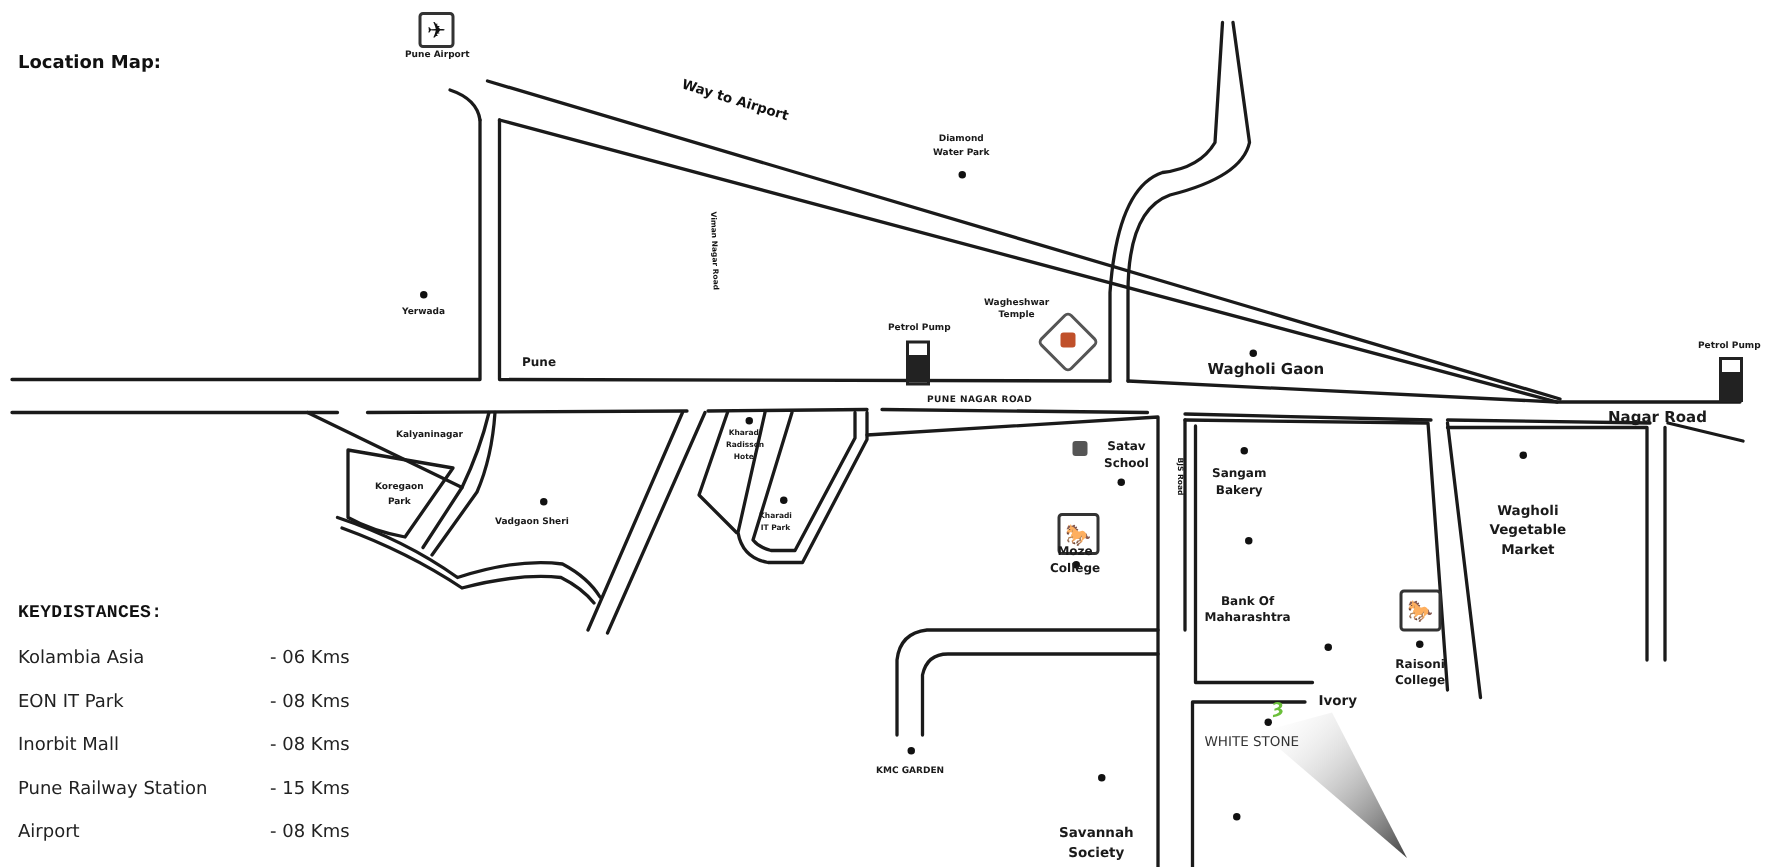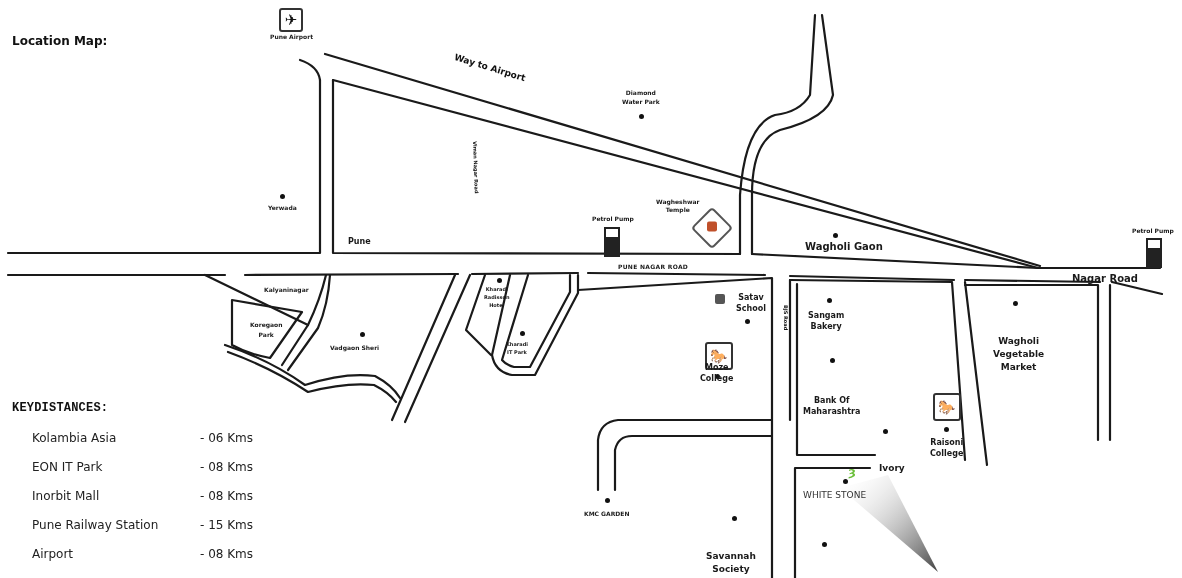--- a/index.html
+++ b/index.html
@@ -8,21 +8,21 @@
   #map { position: absolute; left: 0; top: 0; width: 1182px; height: 578px; }
   .road { fill: none; stroke: #1a1a1a; stroke-width: 2.2; stroke-linecap: round; stroke-linejoin: round; }
   .lbl { position: absolute; white-space: nowrap; font-weight: bold; color: #1a1a1a; }
   .tiny { font-size: 6px; }
   .small { font-size: 8px; text-align: center; line-height: 11px; }
   .mid { font-size: 9px; text-align: center; line-height: 13px; margin-top: 24px; }
   .big { font-size: 10px; }
   .dot { position: absolute; width: 5px; height: 5px; border-radius: 50%; background: #111; }
   .title { position: absolute; left: 12px; top: 34px; font-size: 12px; font-weight: bold; }
   .key-title { position: absolute; left: 12px; top: 401px; font-size: 12px; font-weight: bold; letter-spacing: 0.2px; font-family: Liberation Mono, monospace; }
-  .key-row { position: absolute; left: 12px; font-size: 12px; color: #222; width: 240px; height: 16px; margin-left: 20px; }
+  .key-row { position: absolute; left: 12px; font-size: 12px; color: #222; width: 240px; height: 16px; }
   .key-row .name { position: absolute; left: 0; top: 0; }
   .key-row .dist { position: absolute; left: 168px; top: 0; }
   .icon-box { position: absolute; border: 2px solid #333; border-radius: 3px; background: #fff;
               display: flex; align-items: center; justify-content: center; }
   .rot { position: absolute; transform-origin: left top; white-space: nowrap; font-weight: bold; }
 </style>
 </head>
 <body>
 
 <svg id="map" viewBox="0 0 1182 578" xmlns="http://www.w3.org/2000/svg">

